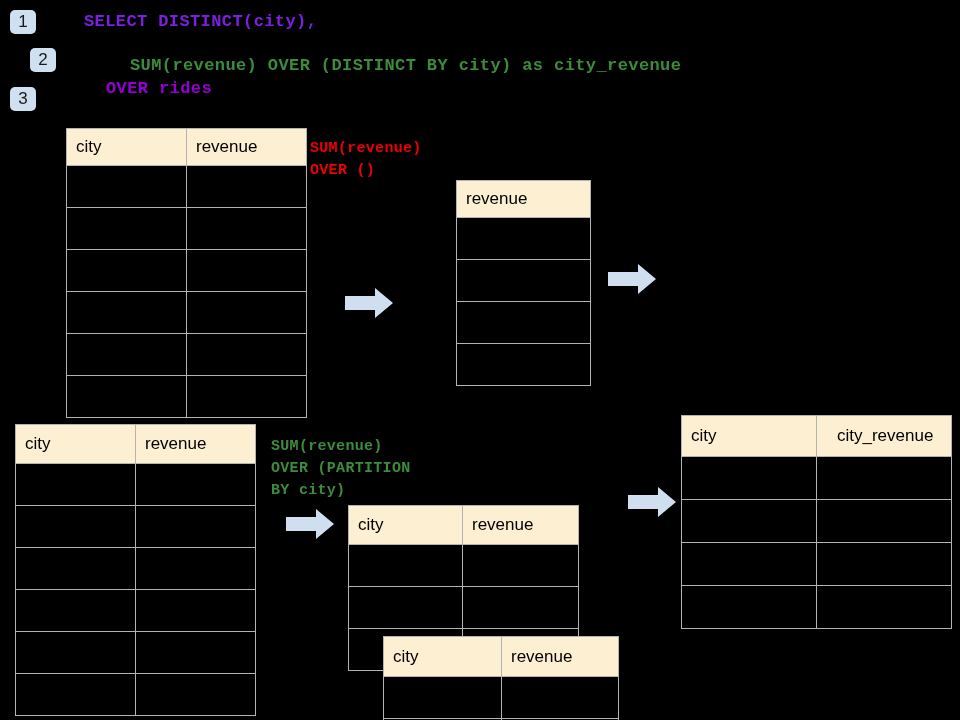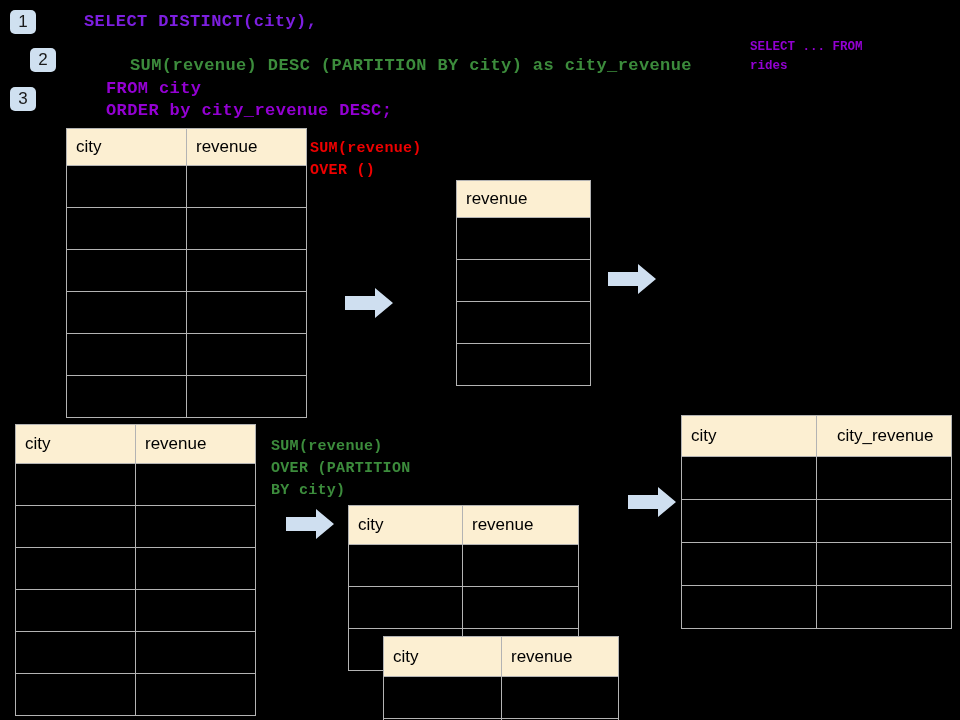--- a/index.html
+++ b/index.html
@@ -98,26 +98,23 @@
 </head>
 <body>
 
 <div id="canvas">
 
   <div class="badge" style="left:10px; top:10px;">1</div>
   <div class="badge" style="left:30px; top:48px;">2</div>
   <div class="badge" style="left:10px; top:87px;">3</div>
 
   <div class="code c-violet" style="left:84px; top:12px;">SELECT DISTINCT(city),</div>
-  <div class="code c-green" style="left:130px; top:56px;">SUM(revenue) DESC (PARTITION BY city) as city_revenue</div>
-  <div class="code c-purple" style="left:106px; top:79px;">FROM city</div>
-  <div class="code c-purple" style="left:106px; top:101px;">ORDER by city_revenue DESC;</div>
-
-  <div class="note-small" style="left:750px; top:38px;">SELECT ... FROM
-rides</div>
+  <div class="code c-green" style="left:130px; top:56px;">SUM(revenue) OVER (DISTINCT BY city) as city_revenue</div>
+  <div class="code c-purple" style="left:106px; top:79px;">OVER rides</div>
+
 
   <div class="note c-red" style="left:310px; top:138px;">SUM(revenue)
 OVER ()</div>
 
   <div class="note c-green" style="left:271px; top:436px;">SUM(revenue)
 OVER (PARTITION
 BY city)</div>
 
   <table class="tbl" style="left:66px; top:128px; width:240px;">
     <colgroup>

